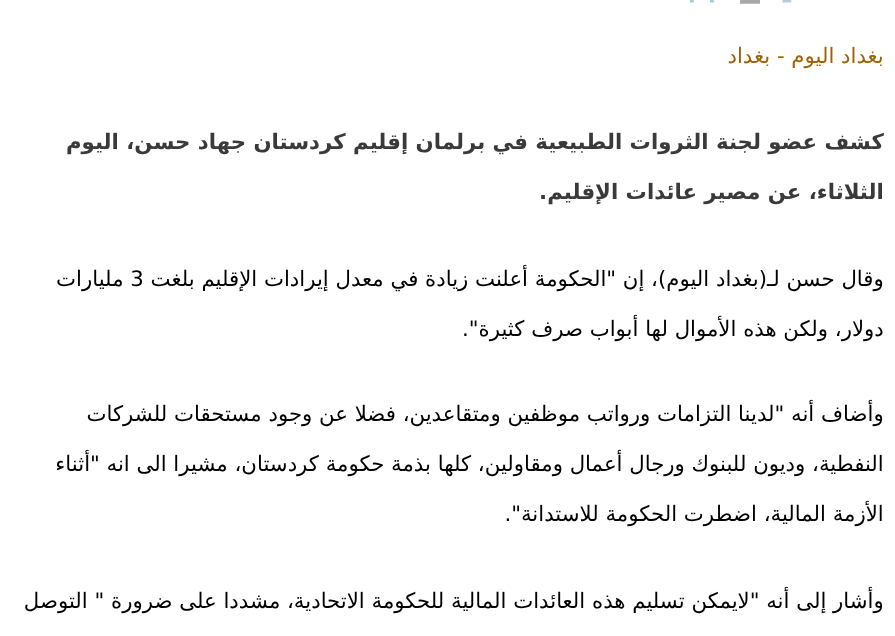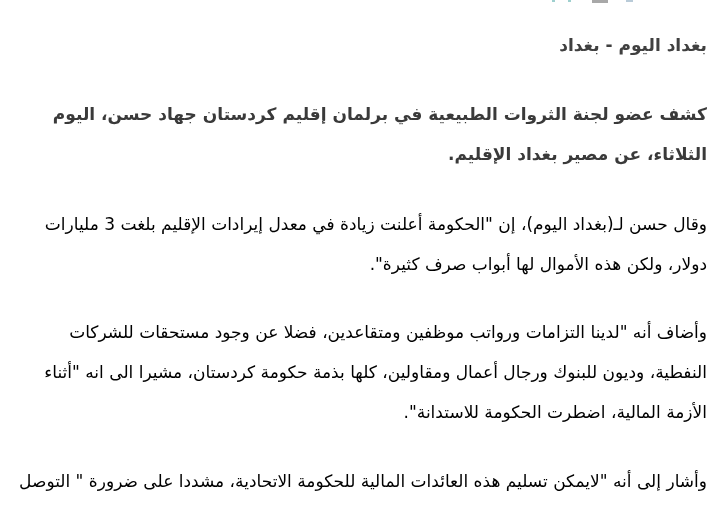--- a/index.html
+++ b/index.html
@@ -26,22 +26,22 @@
   .top-fragment span { position: absolute; top: 0; display: block; }
   .frag-dot-1 { right: 161px; width: 3px; height: 2px; background: #9fd0cf; }
   .frag-dot-2 { right: 145px; width: 3px; height: 2px; background: #9fd0cf; }
   .frag-bar   { right: 108px; width: 16px; height: 3px; background: #a8a8a8; }
   .frag-dot-3 { right: 83px;  width: 7px; height: 2px; background: #b9cbd8; }
 
   .byline {
     margin: 33px 0 0 0;
     font-size: 17px;
     line-height: 24px;
-    font-weight: 700;
-    color: #404040;
+    font-weight: 400;
+    color: #a16207;
   }
   .para {
     font-size: 17px;
     line-height: 40px;
     color: #000000;
     margin: 0;
   }
   .para.lead {
     font-weight: 700;
     color: #3a3a3a;
@@ -57,20 +57,20 @@
 <div class="top-fragment">
   <span class="frag-dot-1"></span>
   <span class="frag-dot-2"></span>
   <span class="frag-bar"></span>
   <span class="frag-dot-3"></span>
 </div>
 
 <div class="article">
   <div class="byline">بغداد اليوم - بغداد</div>
 
-  <p class="para lead">كشف عضو لجنة الثروات الطبيعية في برلمان إقليم كردستان جهاد حسن، اليوم الثلاثاء، عن مصير بغداد الإقليم.</p>
+  <p class="para lead">كشف عضو لجنة الثروات الطبيعية في برلمان إقليم كردستان جهاد حسن، اليوم الثلاثاء، عن مصير عائدات الإقليم.</p>
 
   <p class="para p2">وقال حسن لـ(بغداد اليوم)، إن "الحكومة أعلنت زيادة في معدل إيرادات الإقليم بلغت 3 مليارات دولار، ولكن هذه الأموال لها أبواب صرف كثيرة".</p>
 
   <p class="para p3">وأضاف أنه "لدينا التزامات ورواتب موظفين ومتقاعدين، فضلا عن وجود مستحقات للشركات النفطية، وديون للبنوك ورجال أعمال ومقاولين، كلها بذمة حكومة كردستان، مشيرا الى انه "أثناء الأزمة المالية، اضطرت الحكومة للاستدانة".</p>
 
   <p class="para p4">وأشار إلى أنه "لايمكن تسليم هذه العائدات المالية للحكومة الاتحادية، مشددا على ضرورة " التوصل لاتفاق يقضي بتسليم كميات معينة من النفط، مقابل إيفاء بغداد بالتزاماتها المالية الكاملة تجاه الإقليم".</p>
 </div>
 
 </body></html>

